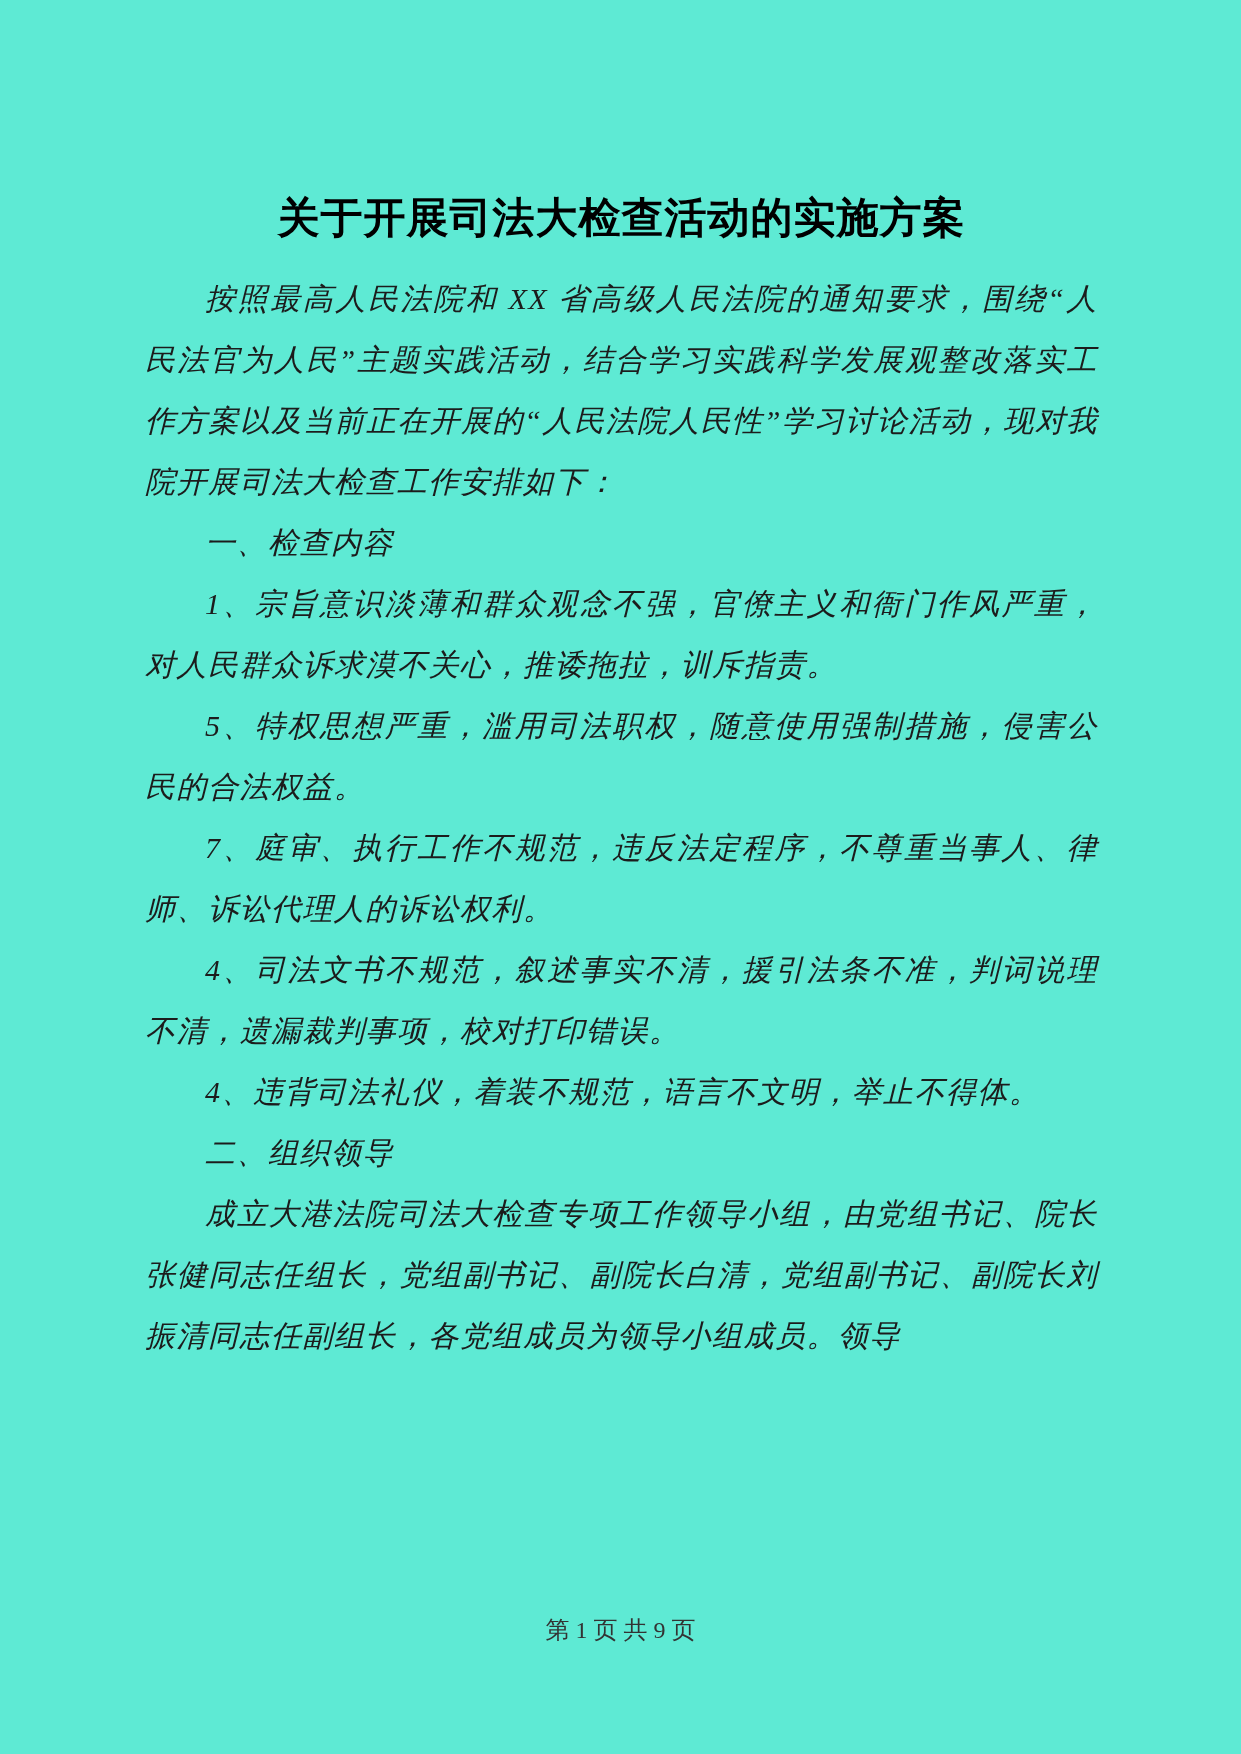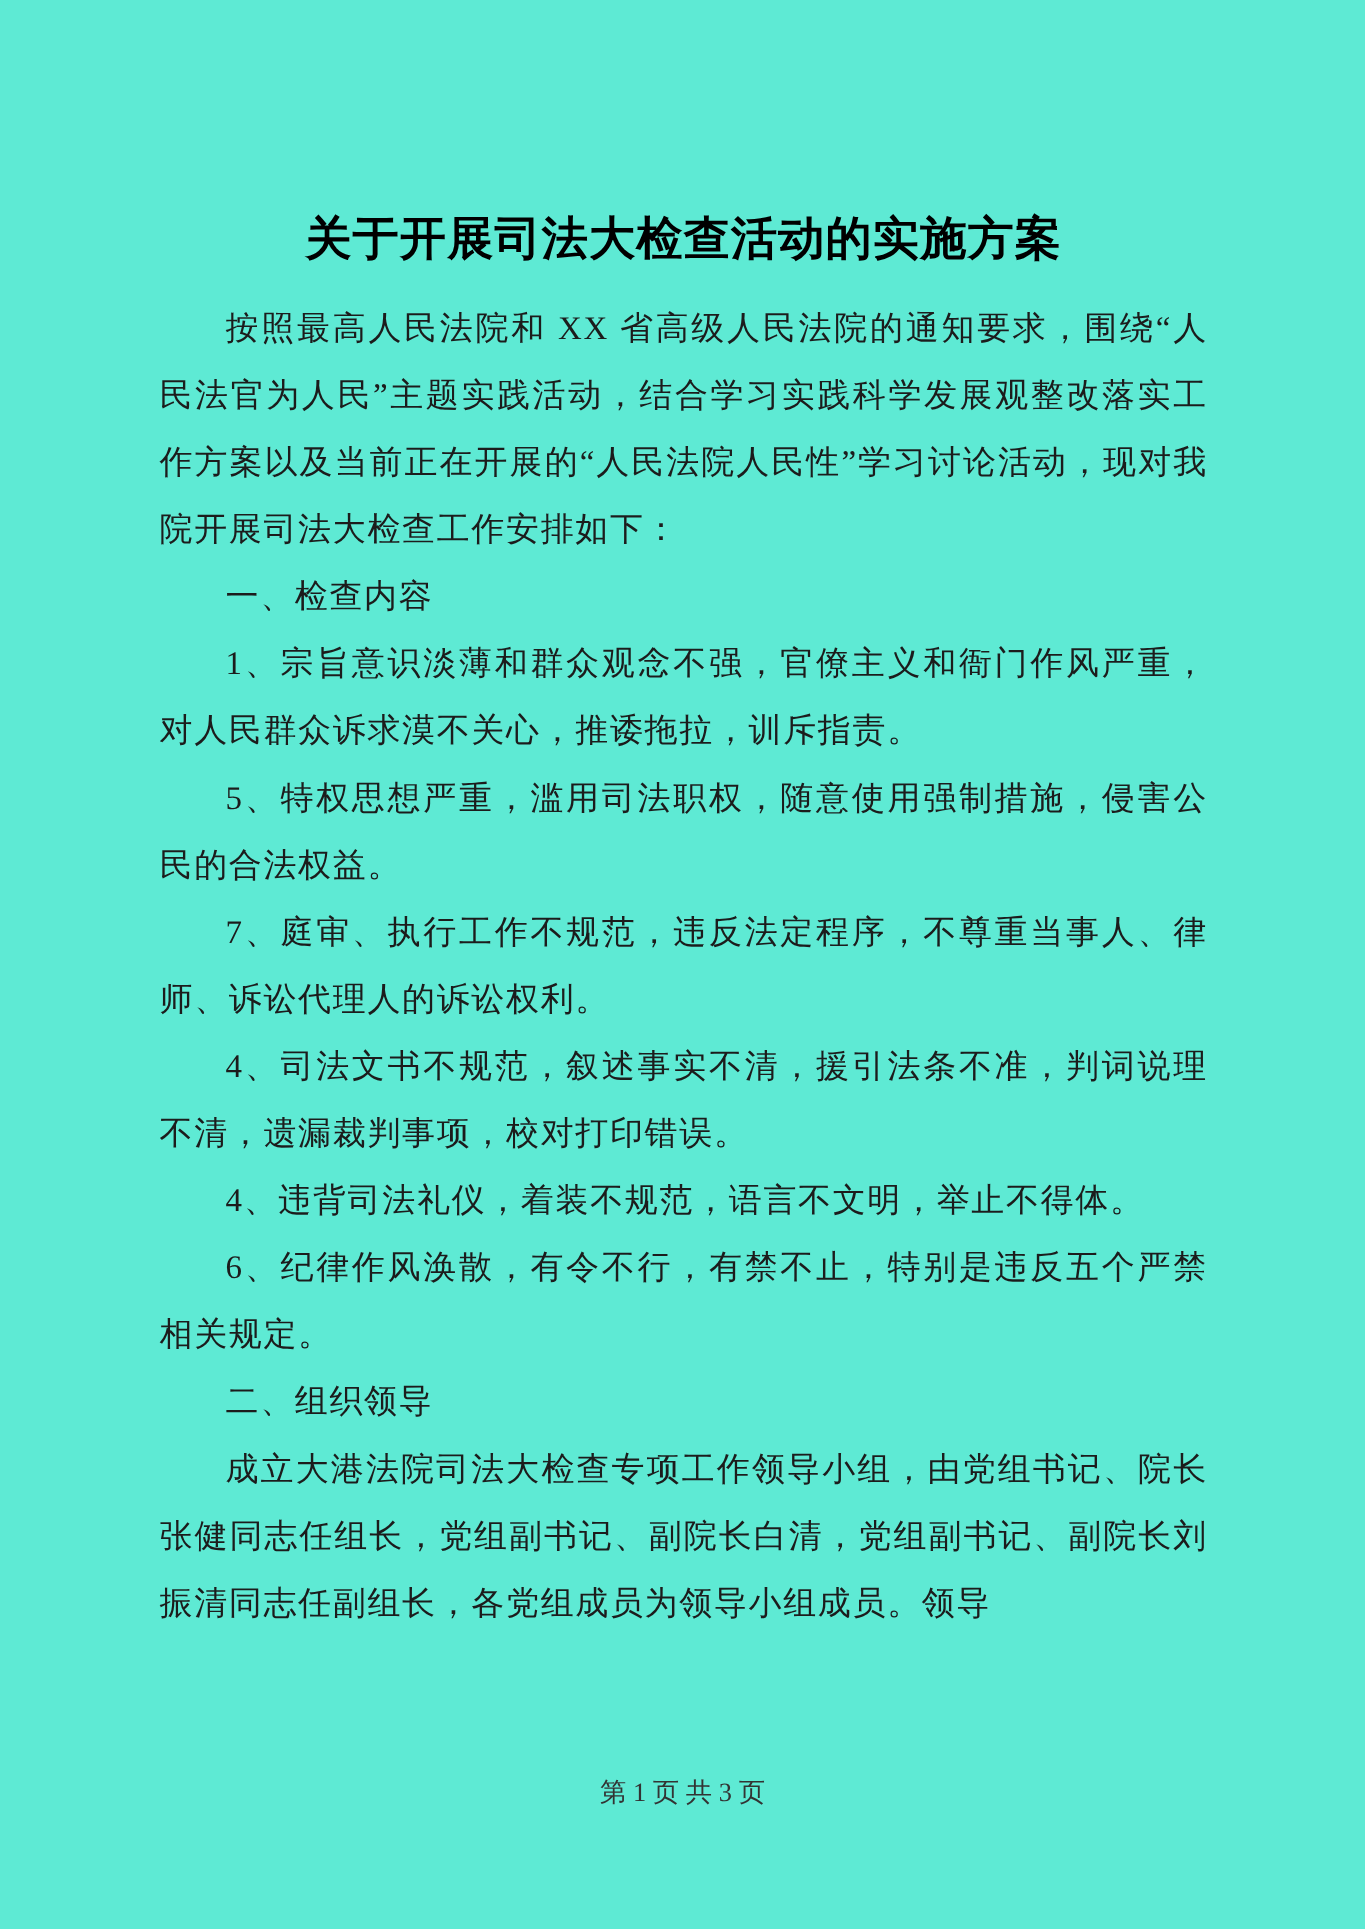--- a/index.html
+++ b/index.html
@@ -36,20 +36,21 @@
     margin-bottom: 18px;
   }
 
   .doc-body p {
     font-size: 30px;
     line-height: 61px;
     text-align: justify;
     text-indent: 2em;
     letter-spacing: 1.5px;
     color: #1c1c1c;
+    font-style: italic;
   }
 
   .doc-footer {
     position: absolute;
     left: 0;
     width: 100%;
     top: 1612px;
     text-align: center;
     font-size: 24px;
     line-height: 36px;
@@ -65,20 +66,19 @@
     <div class="doc-title">关于开展司法大检查活动的实施方案</div>
 
     <div class="doc-body">
       <p>按照最高人民法院和 XX 省高级人民法院的通知要求，围绕“人民法官为人民”主题实践活动，结合学习实践科学发展观整改落实工作方案以及当前正在开展的“人民法院人民性”学习讨论活动，现对我院开展司法大检查工作安排如下：</p>
       <p>一、检查内容</p>
       <p>1、宗旨意识淡薄和群众观念不强，官僚主义和衙门作风严重，对人民群众诉求漠不关心，推诿拖拉，训斥指责。</p>
       <p>5、特权思想严重，滥用司法职权，随意使用强制措施，侵害公民的合法权益。</p>
       <p>7、庭审、执行工作不规范，违反法定程序，不尊重当事人、律师、诉讼代理人的诉讼权利。</p>
       <p>4、司法文书不规范，叙述事实不清，援引法条不准，判词说理不清，遗漏裁判事项，校对打印错误。</p>
       <p>4、违背司法礼仪，着装不规范，语言不文明，举止不得体。</p>
-      <p>6、纪律作风涣散，有令不行，有禁不止，特别是违反五个严禁相关规定。</p>
       <p>二、组织领导</p>
       <p>成立大港法院司法大检查专项工作领导小组，由党组书记、院长张健同志任组长，党组副书记、副院长白清，党组副书记、副院长刘振清同志任副组长，各党组成员为领导小组成员。领导</p>
     </div>
   </div>
 
-  <div class="doc-footer">第 1 页 共 3 页</div>
+  <div class="doc-footer">第 1 页 共 9 页</div>
 </div>
 
 </body></html>

